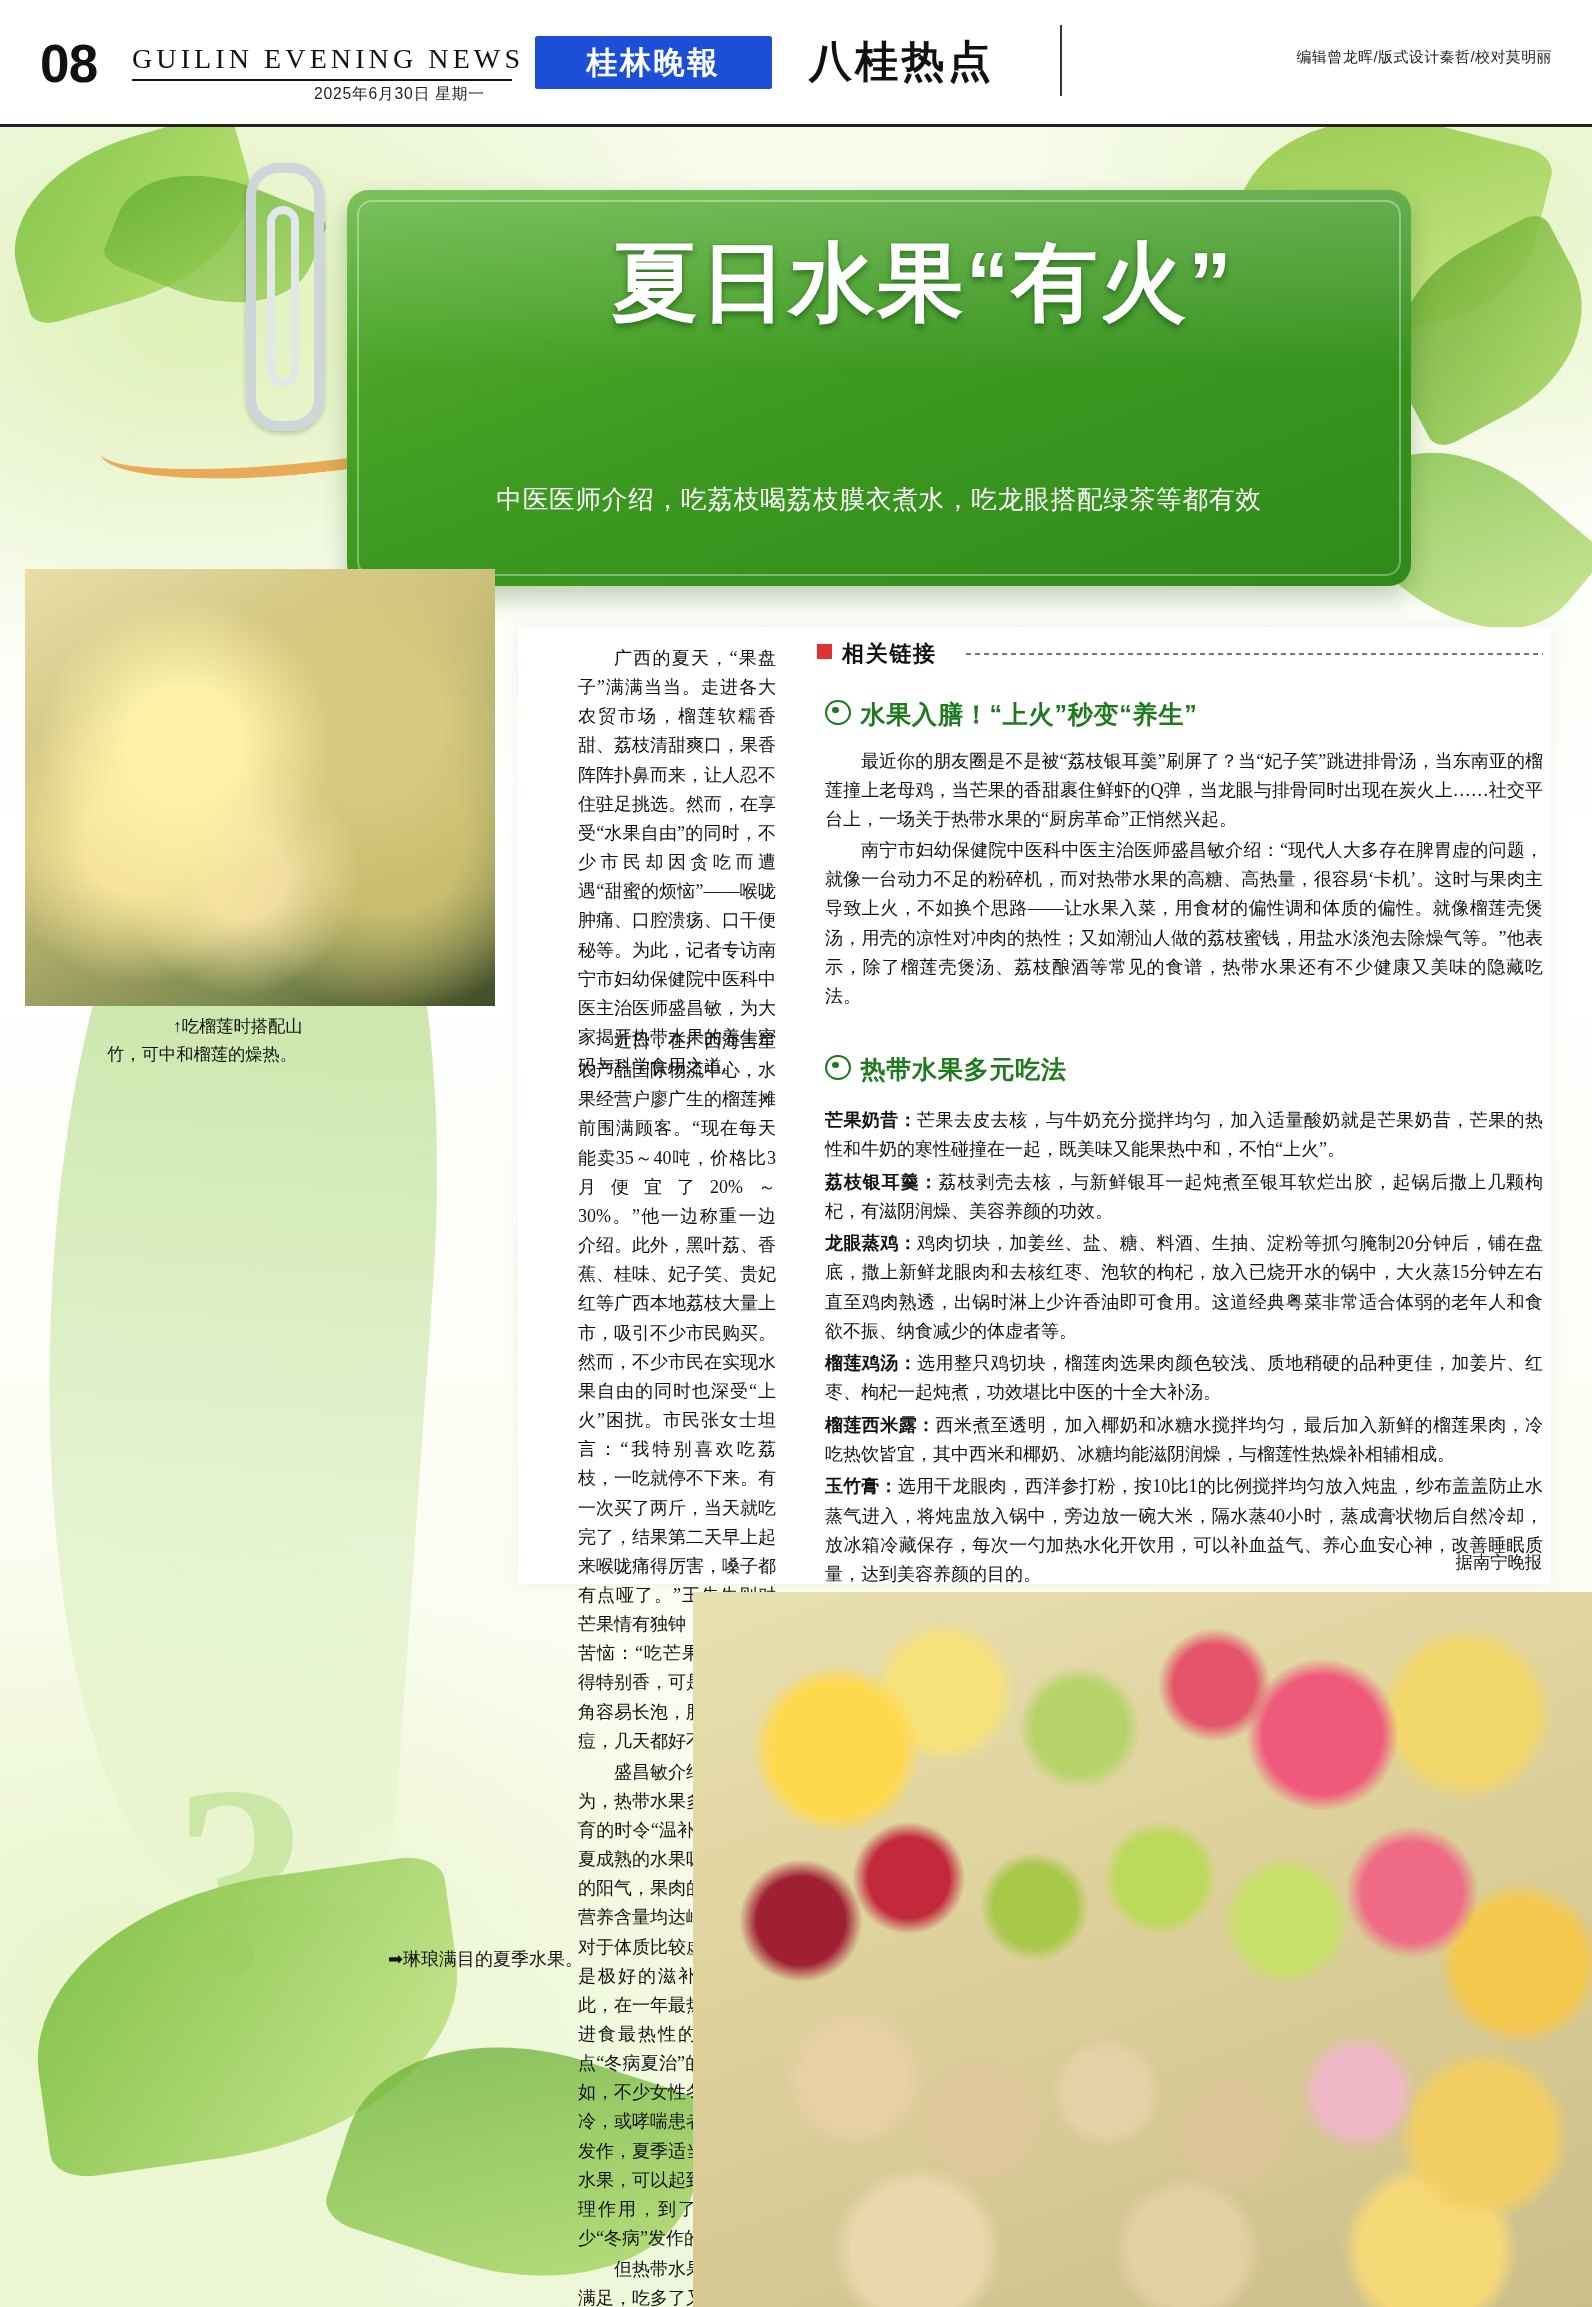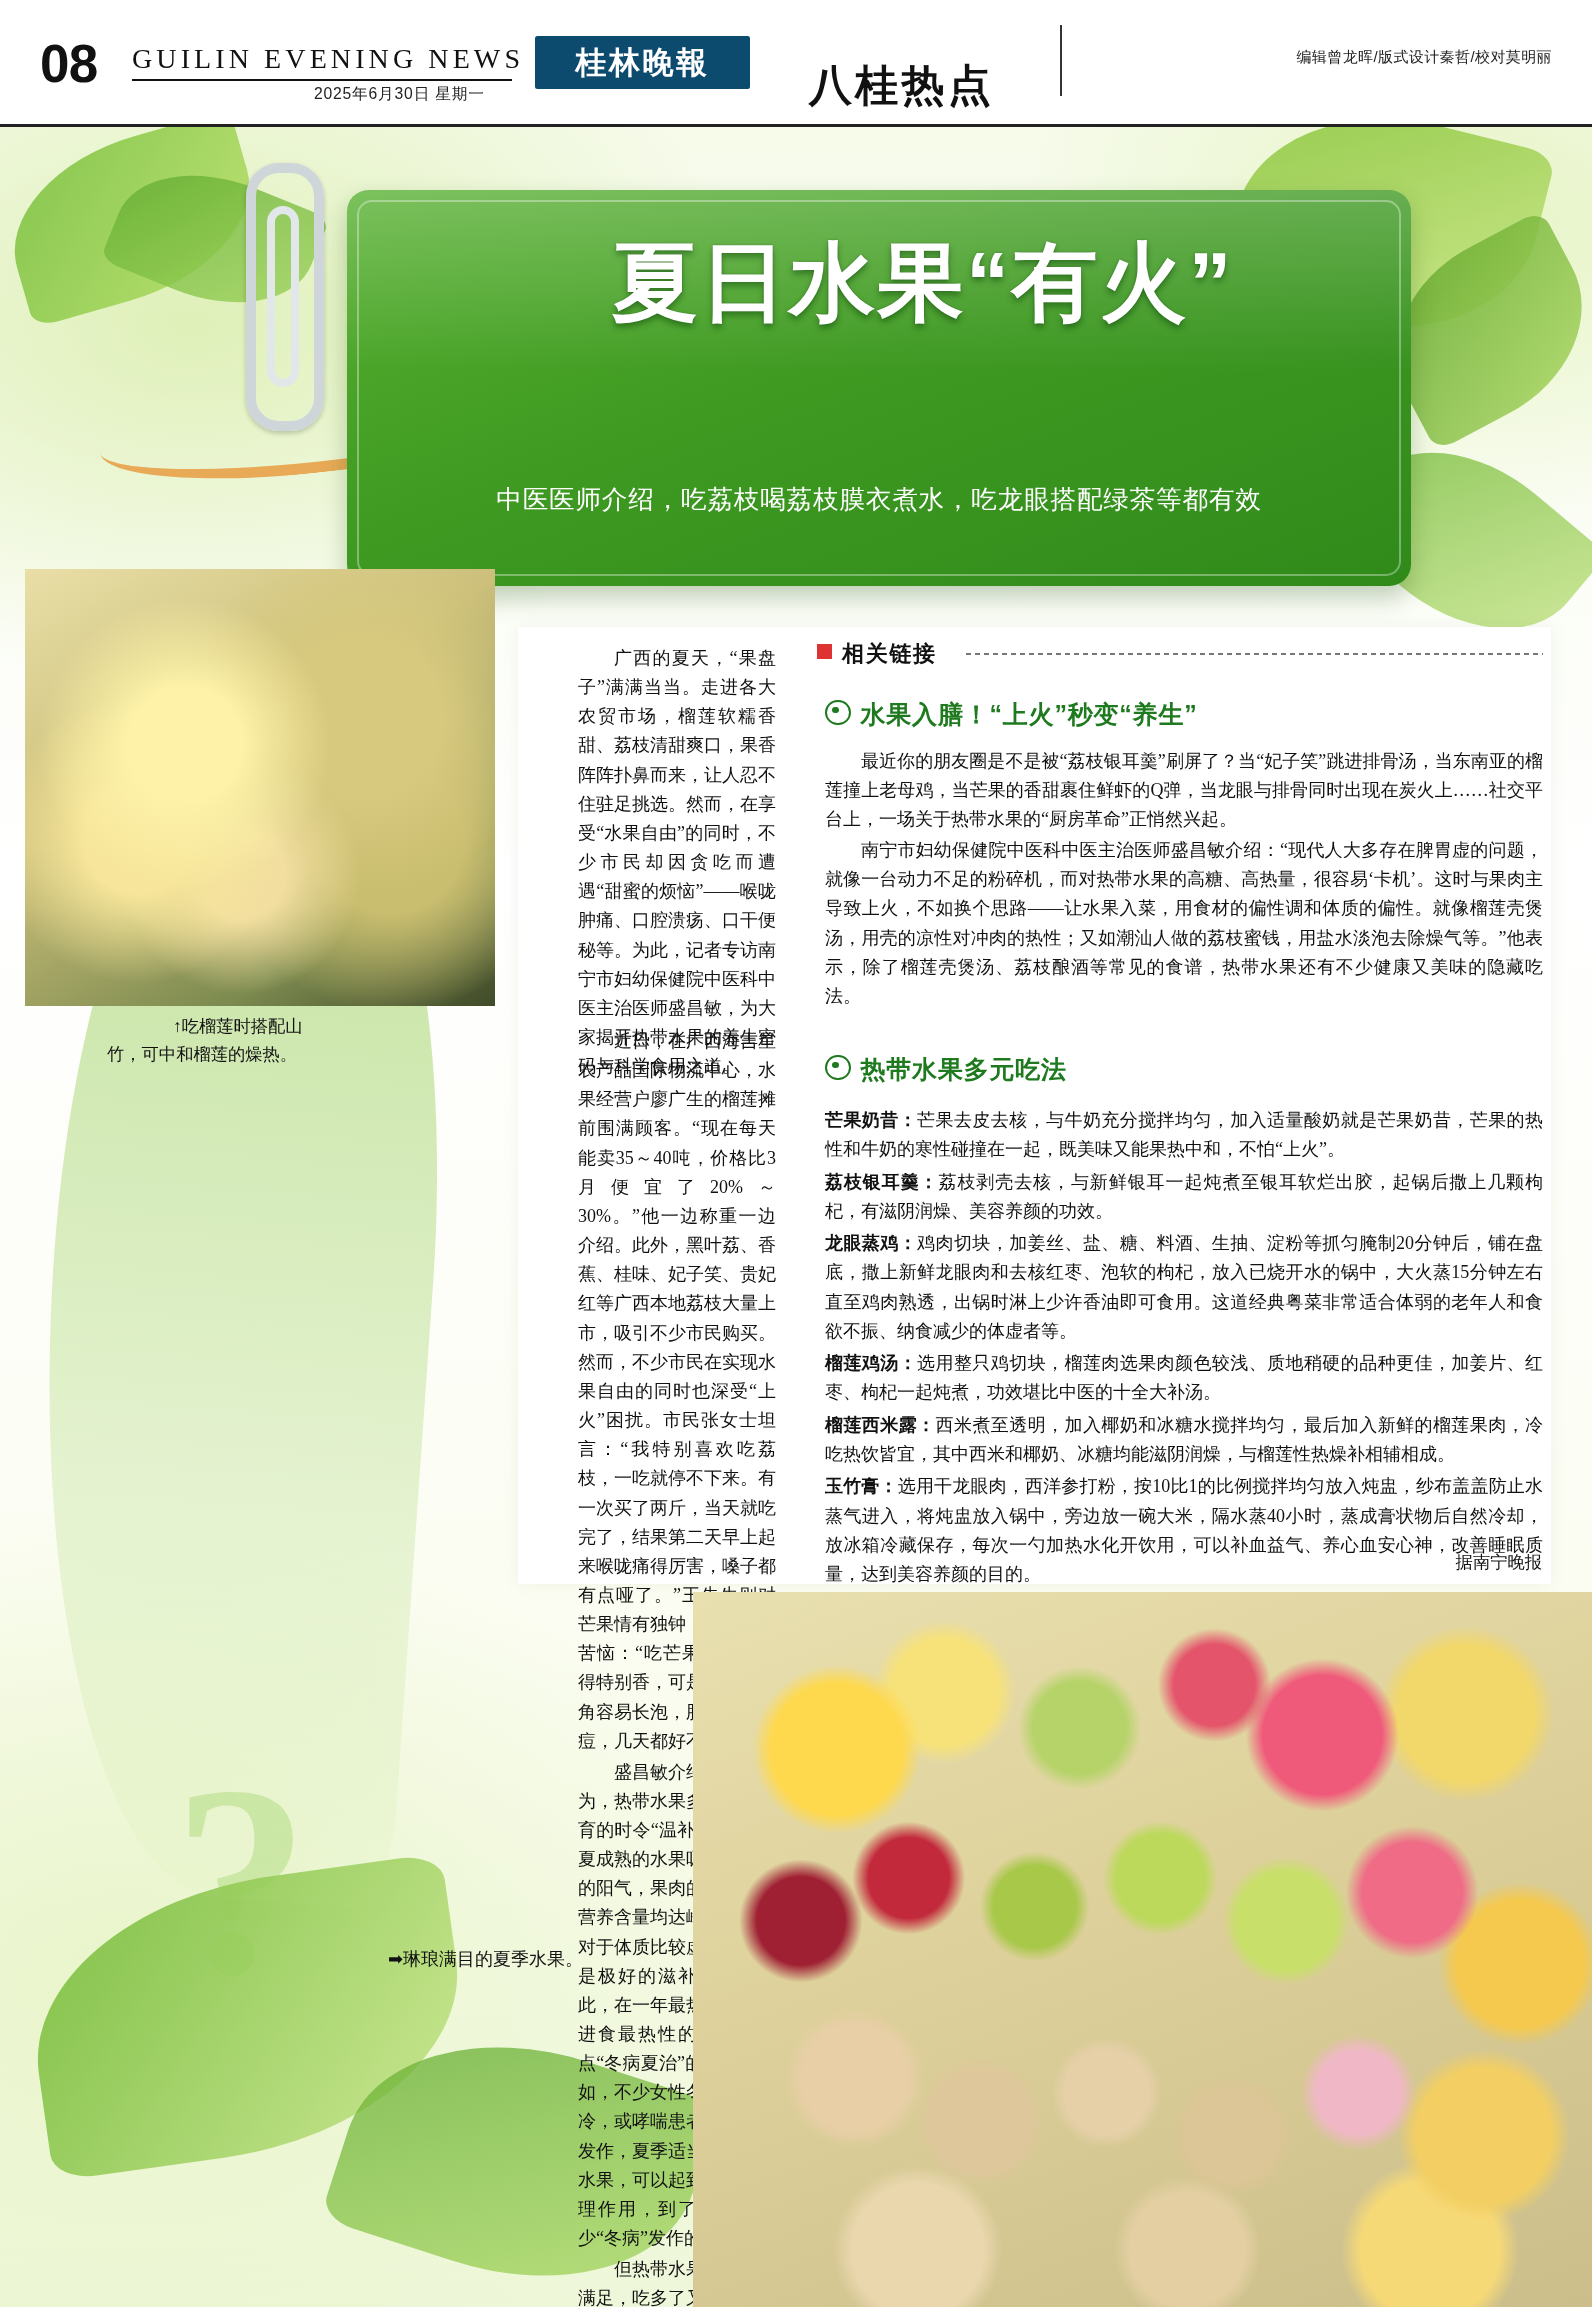--- a/index.html
+++ b/index.html
@@ -55,32 +55,32 @@
   }
   .eng-underline {
     position: absolute; left: 132px; top: 79px; width: 380px; height: 1.7px; background: #111;
   }
   .date-line {
     position: absolute; left: 314px; top: 84px;
     font-family: "Liberation Sans", sans-serif;
     font-size: 15.7px; color: #222; letter-spacing: 0.8px;
   }
   .logo-box {
-    position: absolute; left: 535px; top: 36px; width: 215px; height: 53px;
-    background: #0c4a6e; border-radius: 2.5px;
+    position: absolute; left: 535px; top: 36px; width: 237px; height: 53px;
+    background: #1d4ed8; border-radius: 2.5px;
     display: flex; align-items: center; justify-content: center;
   }
   .logo-box span {
     font-family: "Liberation Sans", sans-serif;
     color: #fff; font-size: 31px; font-weight: bold; letter-spacing: 2.5px;
   }
   .section-name {
     position: absolute; left: 809px; top: 33px;
     font-family: "Liberation Sans", sans-serif;
-    font-size: 43px; font-weight: bold; color: #111; letter-spacing: 3.3px; margin-top: 24px;
+    font-size: 43px; font-weight: bold; color: #111; letter-spacing: 3.3px;
   }
   .sep-bar {
     position: absolute; left: 1060px; top: 25px; width: 1.7px; height: 71px; background: #333;
   }
   .credits {
     position: absolute; right: 40px; top: 48px;
     font-family: "Liberation Sans", sans-serif;
     font-size: 15px; color: #222; letter-spacing: 0.4px;
   }
 

